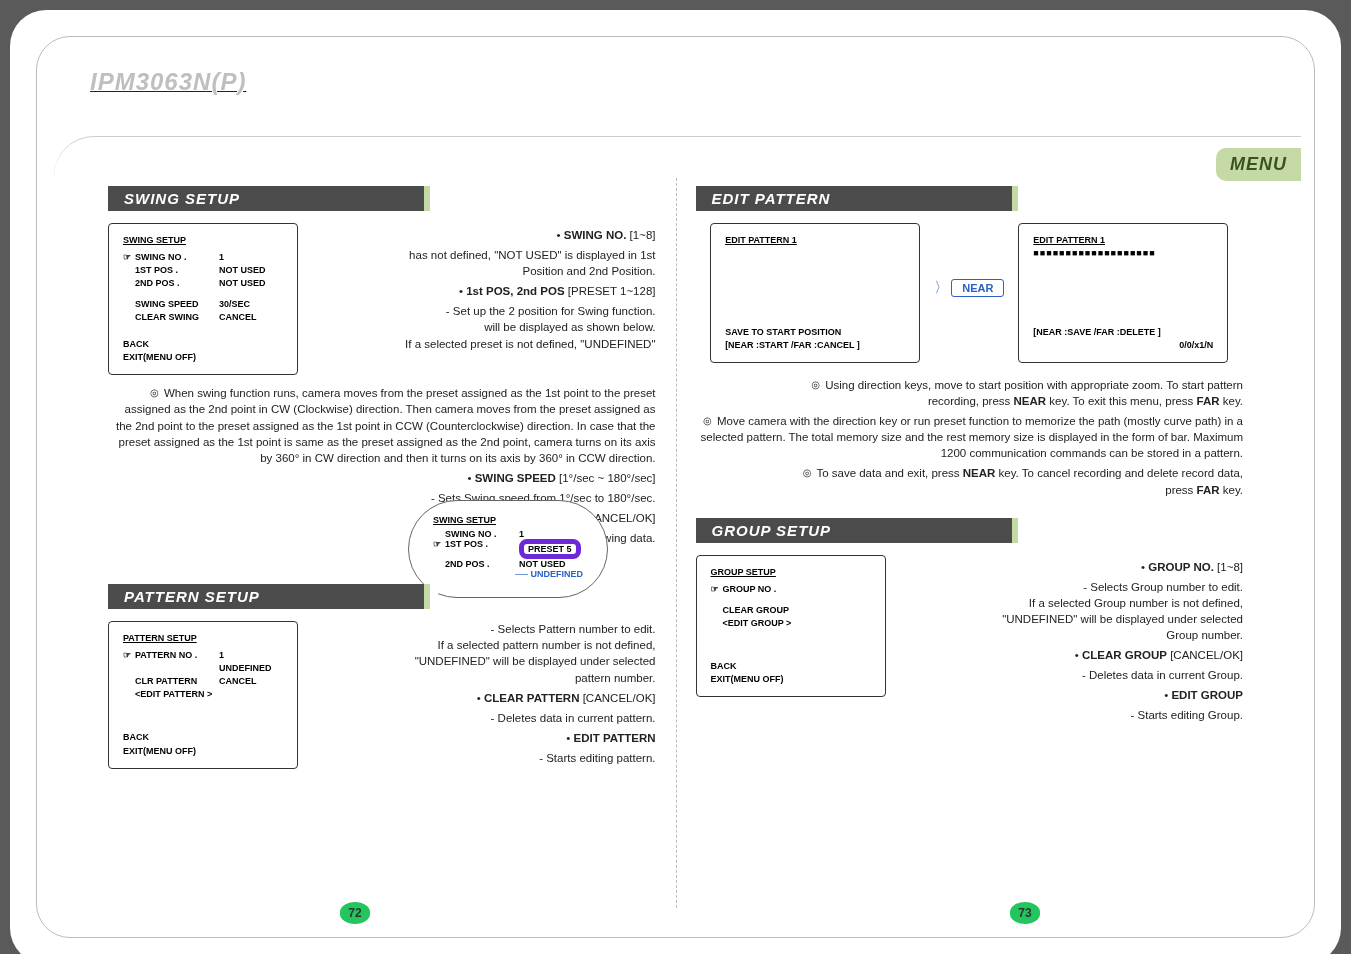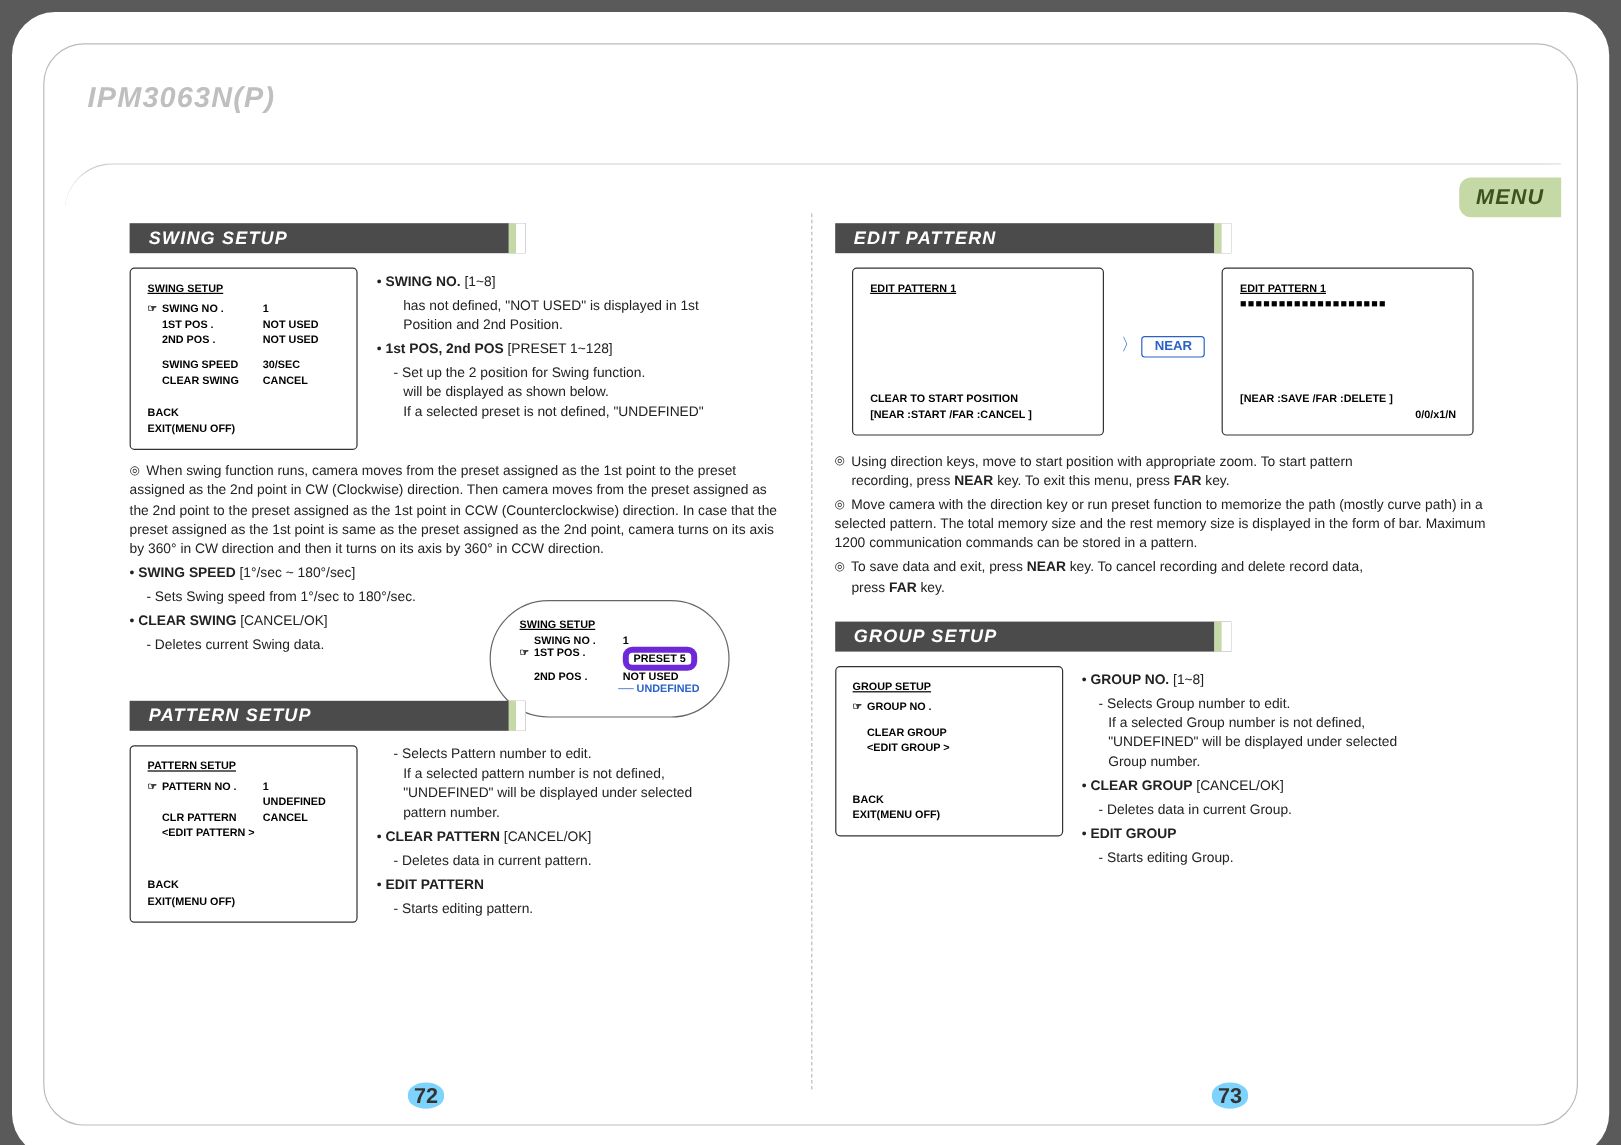--- a/index.html
+++ b/index.html
@@ -22,22 +22,23 @@
     overflow: hidden;
   }
   .outer-border {
     position: absolute;
     inset: 26px 26px 26px 26px;
     border: 1px solid #bbb;
     border-radius: 34px;
   }
   .header-bar {
     position: absolute;
-    left: 63px; right: 63px; top: 58px;
+    left: 80px; right: 63px; top: 58px;
     height: 64px;
+    text-decoration: underline;
   }
   .model {
     font-size: 24px;
     color: #bfbfbf;
     letter-spacing: 1px;
     font-weight: bold;
     font-style: italic;
   }
   .menu-tab {
     position: absolute;
@@ -98,34 +99,34 @@
     width: 190px;
     line-height: 1.45;
     background: #fff;
   }
   .osd-title { text-decoration: underline; margin-bottom: 4px; }
   .osd-row { display: flex; }
   .osd-row .k { flex: 1; }
   .osd-row .v { width: 64px; }
   .hand { display:inline-block; width:12px; color:#000; }
   .content-flex { display:flex; gap:16px; align-items:flex-start; }
-  .body-text { font-size: 11.5px; line-height: 1.4; }
+  .body-text { font-size: 11.5px; line-height: 1.4; text-align: right; }
   .body-text p { margin: 4px 0; }
   .body-text .b { font-weight: bold; }
   .body-text .ind { padding-left: 14px; display:block; }
   .body-text .ind2 { padding-left: 22px; display:block; }
   .ring { display:inline-block; font-size:10px; vertical-align:1px; margin-right:2px; }
   .page-num {
     position: absolute;
     bottom: 40px;
     width: 30px; height: 22px;
-    background: #7dd3fc;
+    background: #22c55e;
     color: #333;
     font-weight: bold;
-    font-size: 18px;
+    font-size: 12px;
     text-align: center;
     line-height: 22px;
     border-radius: 50% / 45%;
   }
   .page-num.left { left: 330px; }
   .page-num.right { left: 1000px; }
   .mini-callout {
     position:absolute; border:1px solid #666; border-radius:56px;
     padding:14px 24px 18px; font-size:9px; font-weight:bold; color:#000;
     width:200px; background:#fff;
@@ -274,21 +275,21 @@
     </div>
 
     <div class="col">
 
       <div class="section-heading">EDIT PATTERN</div>
 
       <div class="edit-pair">
         <div class="osd-box" style="width:210px; height:140px; position:relative">
           <div style="text-decoration:underline">EDIT PATTERN    1</div>
           <div style="position:absolute; bottom:10px; left:14px; right:14px">
-            <div>CLEAR TO START POSITION</div>
+            <div>SAVE TO START POSITION</div>
             <div>[NEAR :START   /FAR :CANCEL  ]</div>
           </div>
         </div>
         <div style="padding-top:56px">
           <span class="near-arrow">〉</span>
           <span class="near-tag">NEAR</span>
         </div>
         <div class="osd-box" style="width:210px; height:140px; position:relative">
           <div style="text-decoration:underline">EDIT PATTERN    1</div>
           <div class="progress-blocks">■■■■■■■■■■■■■■■■■■■</div>

